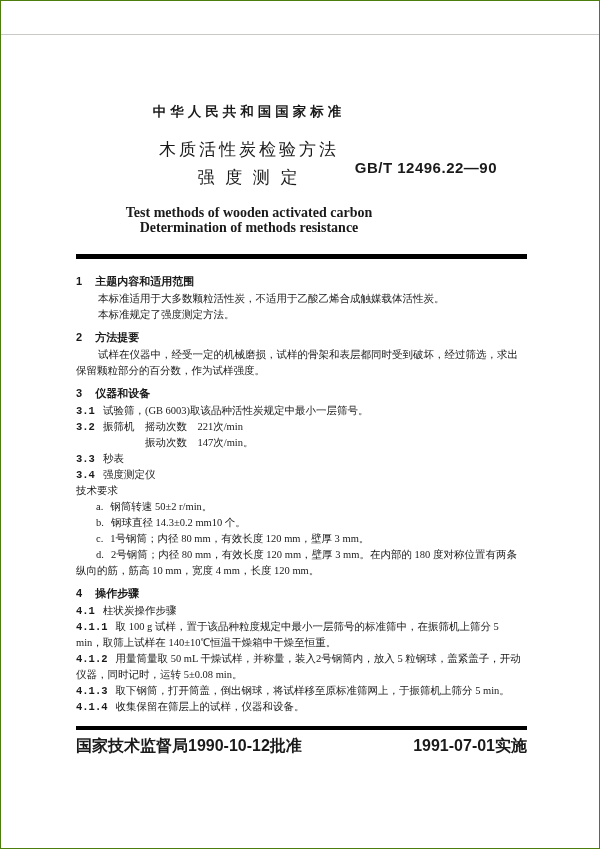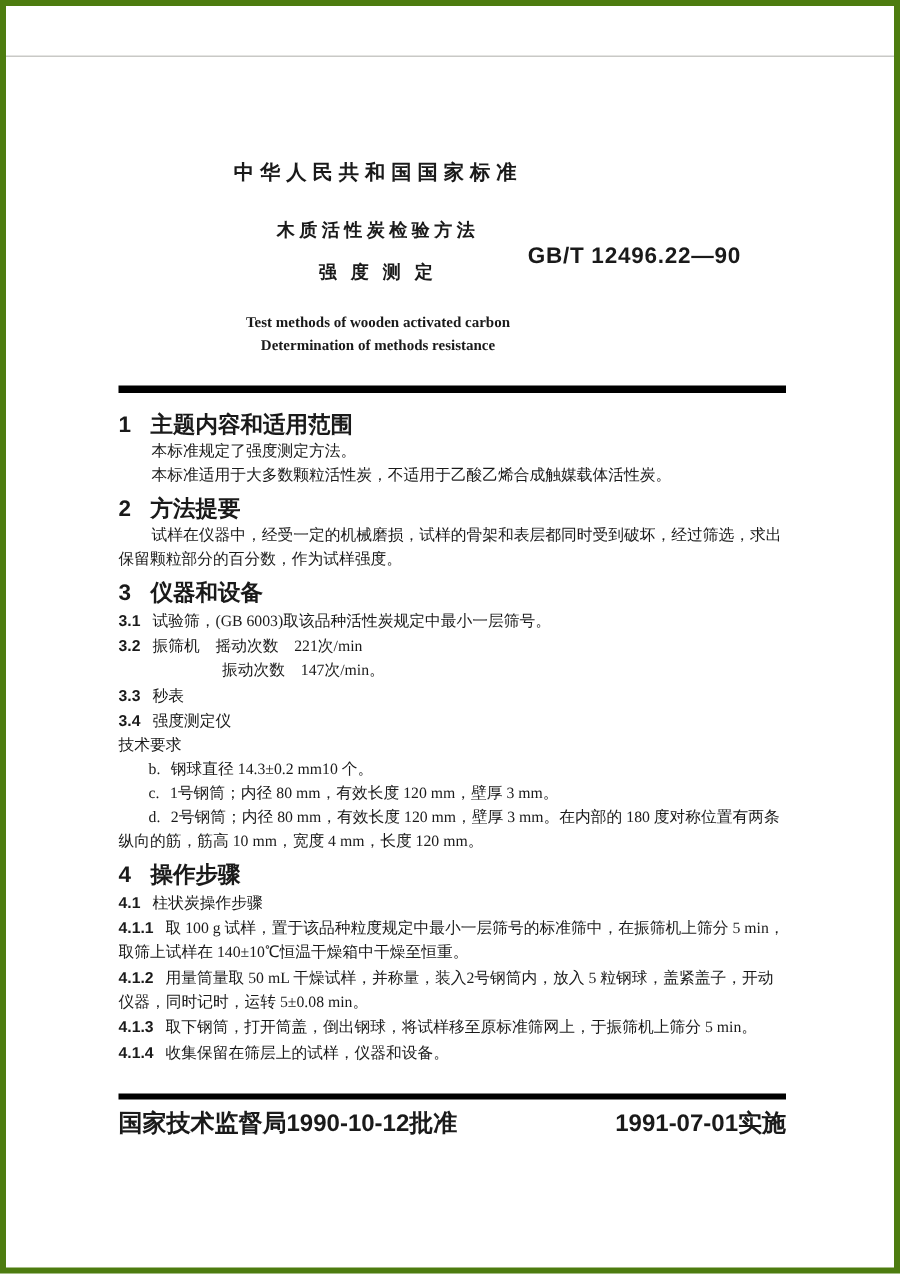--- a/index.html
+++ b/index.html
@@ -6,64 +6,64 @@
   body {
     width: 600px; height: 849px;
     background: #f2f2f0;
     font-family: "Liberation Serif", serif;
     color: #1a1a1a;
   }
   .page {
     position: relative;
     width: 600px; height: 849px;
     background: #ffffff;
-    border: 4px solid #4d7c0f;
+    border: 1px solid #4d7c0f;
     box-sizing: border-box;
     overflow: hidden;
   }
   .scan-line {
     position: absolute; left: 0; top: 33px;
     width: 100%; height: 1px; background: #c9c9c6;
   }
   .content { padding: 0 72px 0 75px; }
 
   .header { position: relative; padding-top: 102px; }
   .header-center { width: 346px; text-align: center; }
   .std-label {
     font-family: "Liberation Sans", sans-serif;
     font-weight: bold; font-size: 13.5px; letter-spacing: 4px;
     line-height: 18px; white-space: nowrap;
   }
   .title-block { margin-top: 15px; }
   .title {
     font-family: "Liberation Sans", sans-serif;
-    font-weight: bold; font-size: 12px; letter-spacing: 3px;
+    font-weight: normal; font-size: 17px; letter-spacing: 3px;
     line-height: 28px; white-space: nowrap;
   }
   .en-block { margin-top: 13px; }
-  .en { font-weight: bold; font-size: 10px; line-height: 15px; }
+  .en { font-weight: bold; font-size: 14px; line-height: 15px; }
   .std-number {
     position: absolute; top: 158px; right: 30px;
     font-family: "Liberation Sans", sans-serif;
     font-size: 15px; font-weight: bold; letter-spacing: .5px;
     white-space: nowrap;
   }
 
   .rule { height: 5px; background: #000; margin-top: 19px; }
 
   .body { margin-top: 14px; font-size: 10.5px; line-height: 16px; }
   .h {
     font-family: "Liberation Sans", sans-serif;
-    font-weight: bold; font-size: 15px;
+    font-weight: bold; font-size: 11px;
     margin: 6px 0 2px 0;
   }
   .h .hnum { margin-right: 13px; }
   .p { text-indent: 22px; }
   .c .cnum {
-    font-family: Liberation Sans, sans-serif;
+    font-family: Liberation Mono, monospace;
     font-weight: bold; margin-right: 8px;
   }
   .cont { padding-left: 69px; }
   .plain { }
   .li { text-indent: 20px; }
   .li .lnum { margin-right: 7px; }
 
   .footer { position: absolute; left: 75px; right: 72px; top: 725px; }
   .frule { height: 4px; background: #000; }
   .frow {
@@ -94,33 +94,34 @@
         </div>
       </div>
       <div class="std-number">GB/T 12496.22—90</div>
     </div>
 
     <div class="rule"></div>
 
     <div class="body">
 
       <div class="h"><span class="hnum">1</span><span>主题内容和适用范围</span></div>
+      <div class="p">本标准适用于大多数颗粒活性炭，不适用于乙酸乙烯合成触媒载体活性炭。</div>
       <div class="p">本标准规定了强度测定方法。</div>
-      <div class="p">本标准适用于大多数颗粒活性炭，不适用于乙酸乙烯合成触媒载体活性炭。</div>
 
       <div class="h"><span class="hnum">2</span><span>方法提要</span></div>
       <div class="p">试样在仪器中，经受一定的机械磨损，试样的骨架和表层都同时受到破坏，经过筛选，求出保留颗粒部分的百分数，作为试样强度。</div>
 
       <div class="h"><span class="hnum">3</span><span>仪器和设备</span></div>
       <div class="c"><span class="cnum">3.1</span><span>试验筛，(GB 6003)取该品种活性炭规定中最小一层筛号。</span></div>
       <div class="c"><span class="cnum">3.2</span><span>振筛机　摇动次数　221次/min</span></div>
       <div class="cont">振动次数　147次/min。</div>
       <div class="c"><span class="cnum">3.3</span><span>秒表</span></div>
       <div class="c"><span class="cnum">3.4</span><span>强度测定仪</span></div>
       <div class="plain">技术要求</div>
+      <div class="li"><span class="lnum">a.</span><span>钢筒转速 50±2 r/min。</span></div>
       <div class="li"><span class="lnum">b.</span><span>钢球直径 14.3±0.2 mm10 个。</span></div>
       <div class="li"><span class="lnum">c.</span><span>1号钢筒；内径 80 mm，有效长度 120 mm，壁厚 3 mm。</span></div>
       <div class="li"><span class="lnum">d.</span><span>2号钢筒；内径 80 mm，有效长度 120 mm，壁厚 3 mm。在内部的 180 度对称位置有两条纵向的筋，筋高 10 mm，宽度 4 mm，长度 120 mm。</span></div>
 
       <div class="h"><span class="hnum">4</span><span>操作步骤</span></div>
       <div class="c"><span class="cnum">4.1</span><span>柱状炭操作步骤</span></div>
       <div class="c"><span class="cnum">4.1.1</span><span>取 100 g 试样，置于该品种粒度规定中最小一层筛号的标准筛中，在振筛机上筛分 5 min，取筛上试样在 140±10℃恒温干燥箱中干燥至恒重。</span></div>
       <div class="c"><span class="cnum">4.1.2</span><span>用量筒量取 50 mL 干燥试样，并称量，装入2号钢筒内，放入 5 粒钢球，盖紧盖子，开动仪器，同时记时，运转 5±0.08 min。</span></div>
       <div class="c"><span class="cnum">4.1.3</span><span>取下钢筒，打开筒盖，倒出钢球，将试样移至原标准筛网上，于振筛机上筛分 5 min。</span></div>
       <div class="c"><span class="cnum">4.1.4</span><span>收集保留在筛层上的试样，仪器和设备。</span></div>

